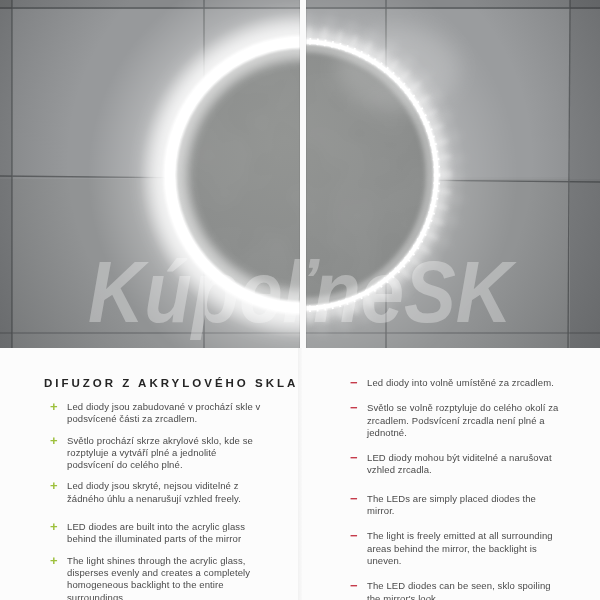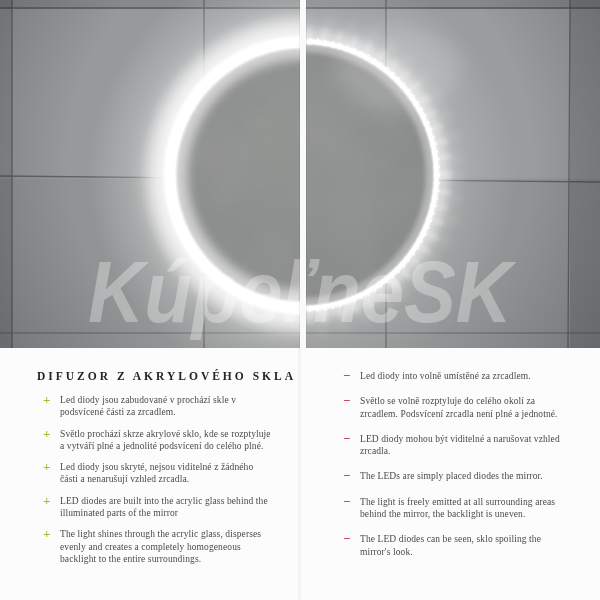--- a/index.html
+++ b/index.html
@@ -12,21 +12,21 @@
   .content{
     position:absolute;top:348px;left:0;width:600px;height:252px;
     background:#fcfcfc;display:flex;
   }
   .content-divider{
     position:absolute;top:348px;left:298px;width:4px;height:252px;
     background:linear-gradient(to right,rgba(0,0,0,0.045),rgba(0,0,0,0.01));
     pointer-events:none;
   }
   .col{width:300px;box-sizing:border-box;padding:13px 20px 0 34px;}
-  .section{margin:9px;font-family:Liberation Serif, serif;}
+  .section{margin:16px;}
   .section + .section{margin-top:6px;}
   .heading{
     text-align:center;font-size:11.5px;font-weight:bold;letter-spacing:3px;
     color:#242424;margin:3px 0 12px -6px;white-space:nowrap;
   }
   .bullet{display:flex;margin-bottom:9px;}
   .col-right .bullet{margin-bottom:13px;}
   .bullet .icon{
     flex:0 0 17px;font-size:13px;font-weight:bold;line-height:12px;
     letter-spacing:0;
@@ -165,21 +165,21 @@
         <div class="bullet">
           <span class="icon icon-plus">+</span>
           <span class="txt">Led diody jsou zabudované v prochází skle v podsvícené části za zrcadlem.</span>
         </div>
         <div class="bullet">
           <span class="icon icon-plus">+</span>
           <span class="txt">Světlo prochází skrze akrylové sklo, kde se rozptyluje a vytváří plné a jednolité podsvícení do celého plné.</span>
         </div>
         <div class="bullet">
           <span class="icon icon-plus">+</span>
-          <span class="txt">Led diody jsou skryté, nejsou viditelné z žádného části a nenarušují vzhled zrcadla.</span>
+          <span class="txt">Led diody jsou skryté, nejsou viditelné z žádného úhlu a nenarušují vzhled freely.</span>
         </div>
       </div>
       <div class="section">
         <div class="bullet">
           <span class="icon icon-plus">+</span>
           <span class="txt">LED diodes are built into the acrylic glass behind the illuminated parts of the mirror</span>
         </div>
         <div class="bullet">
           <span class="icon icon-plus">+</span>
           <span class="txt">The light shines through the acrylic glass, disperses evenly and creates a completely homogeneous backlight to the entire surroundings.</span>

